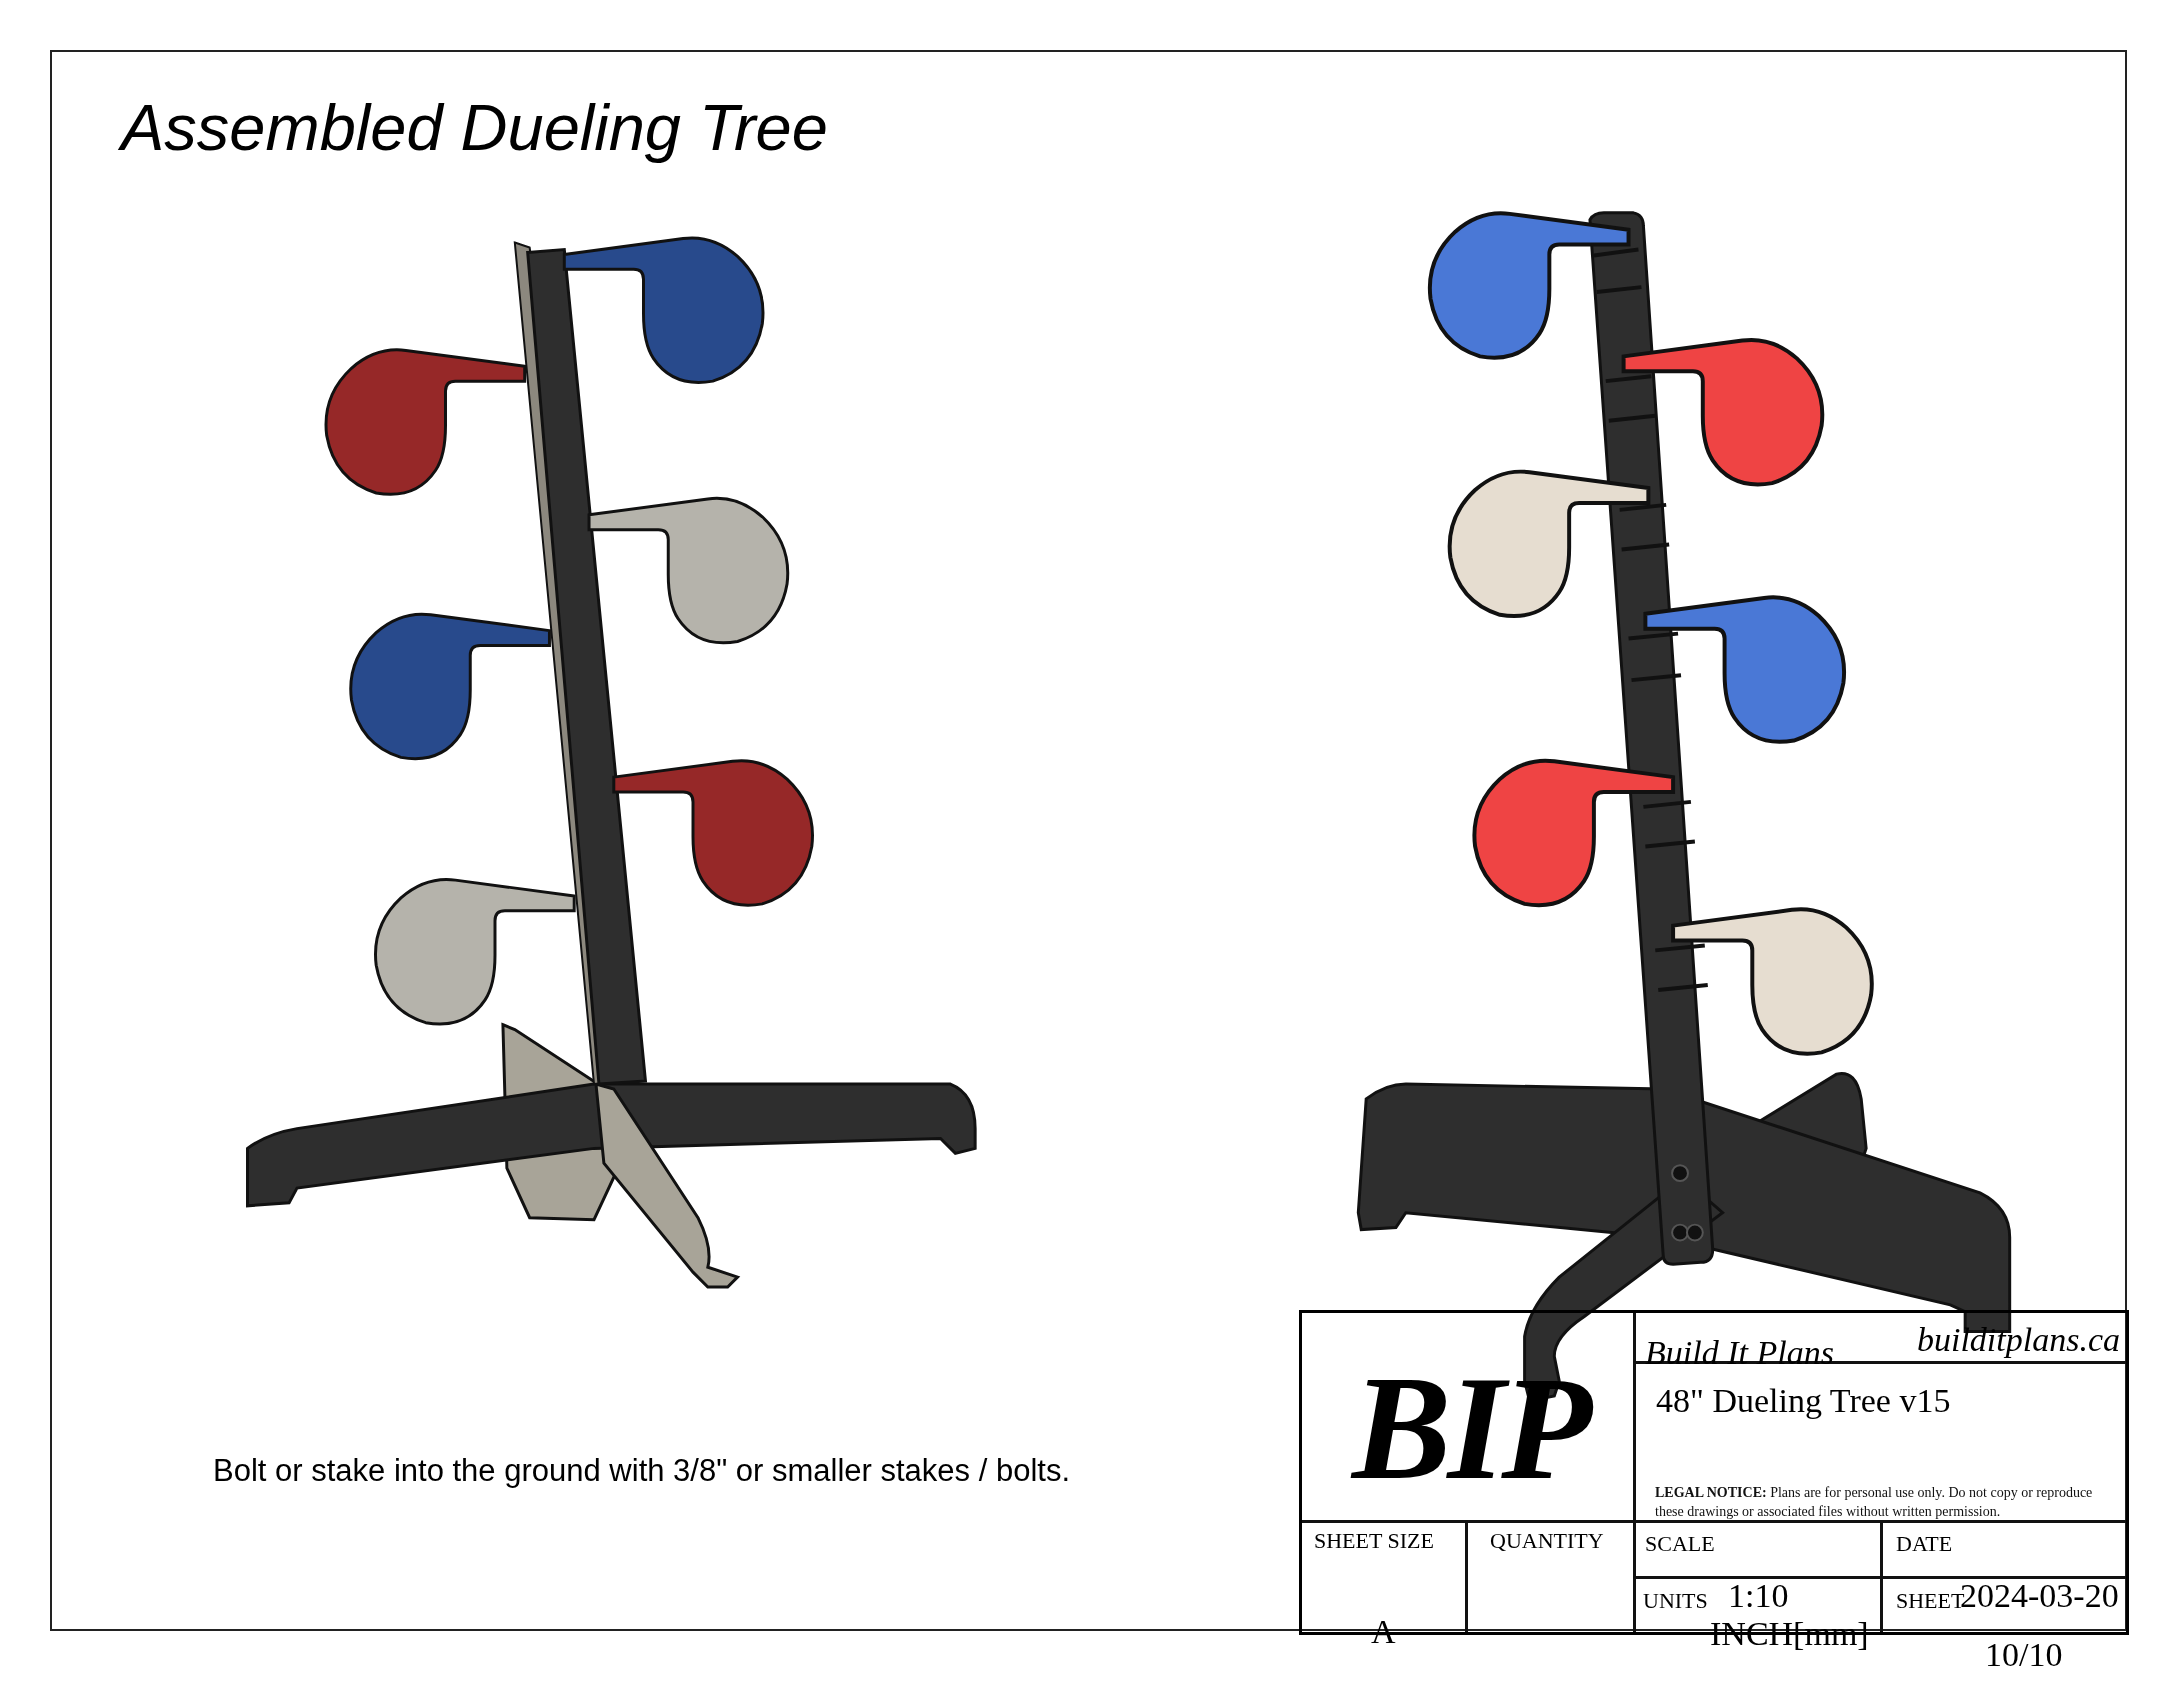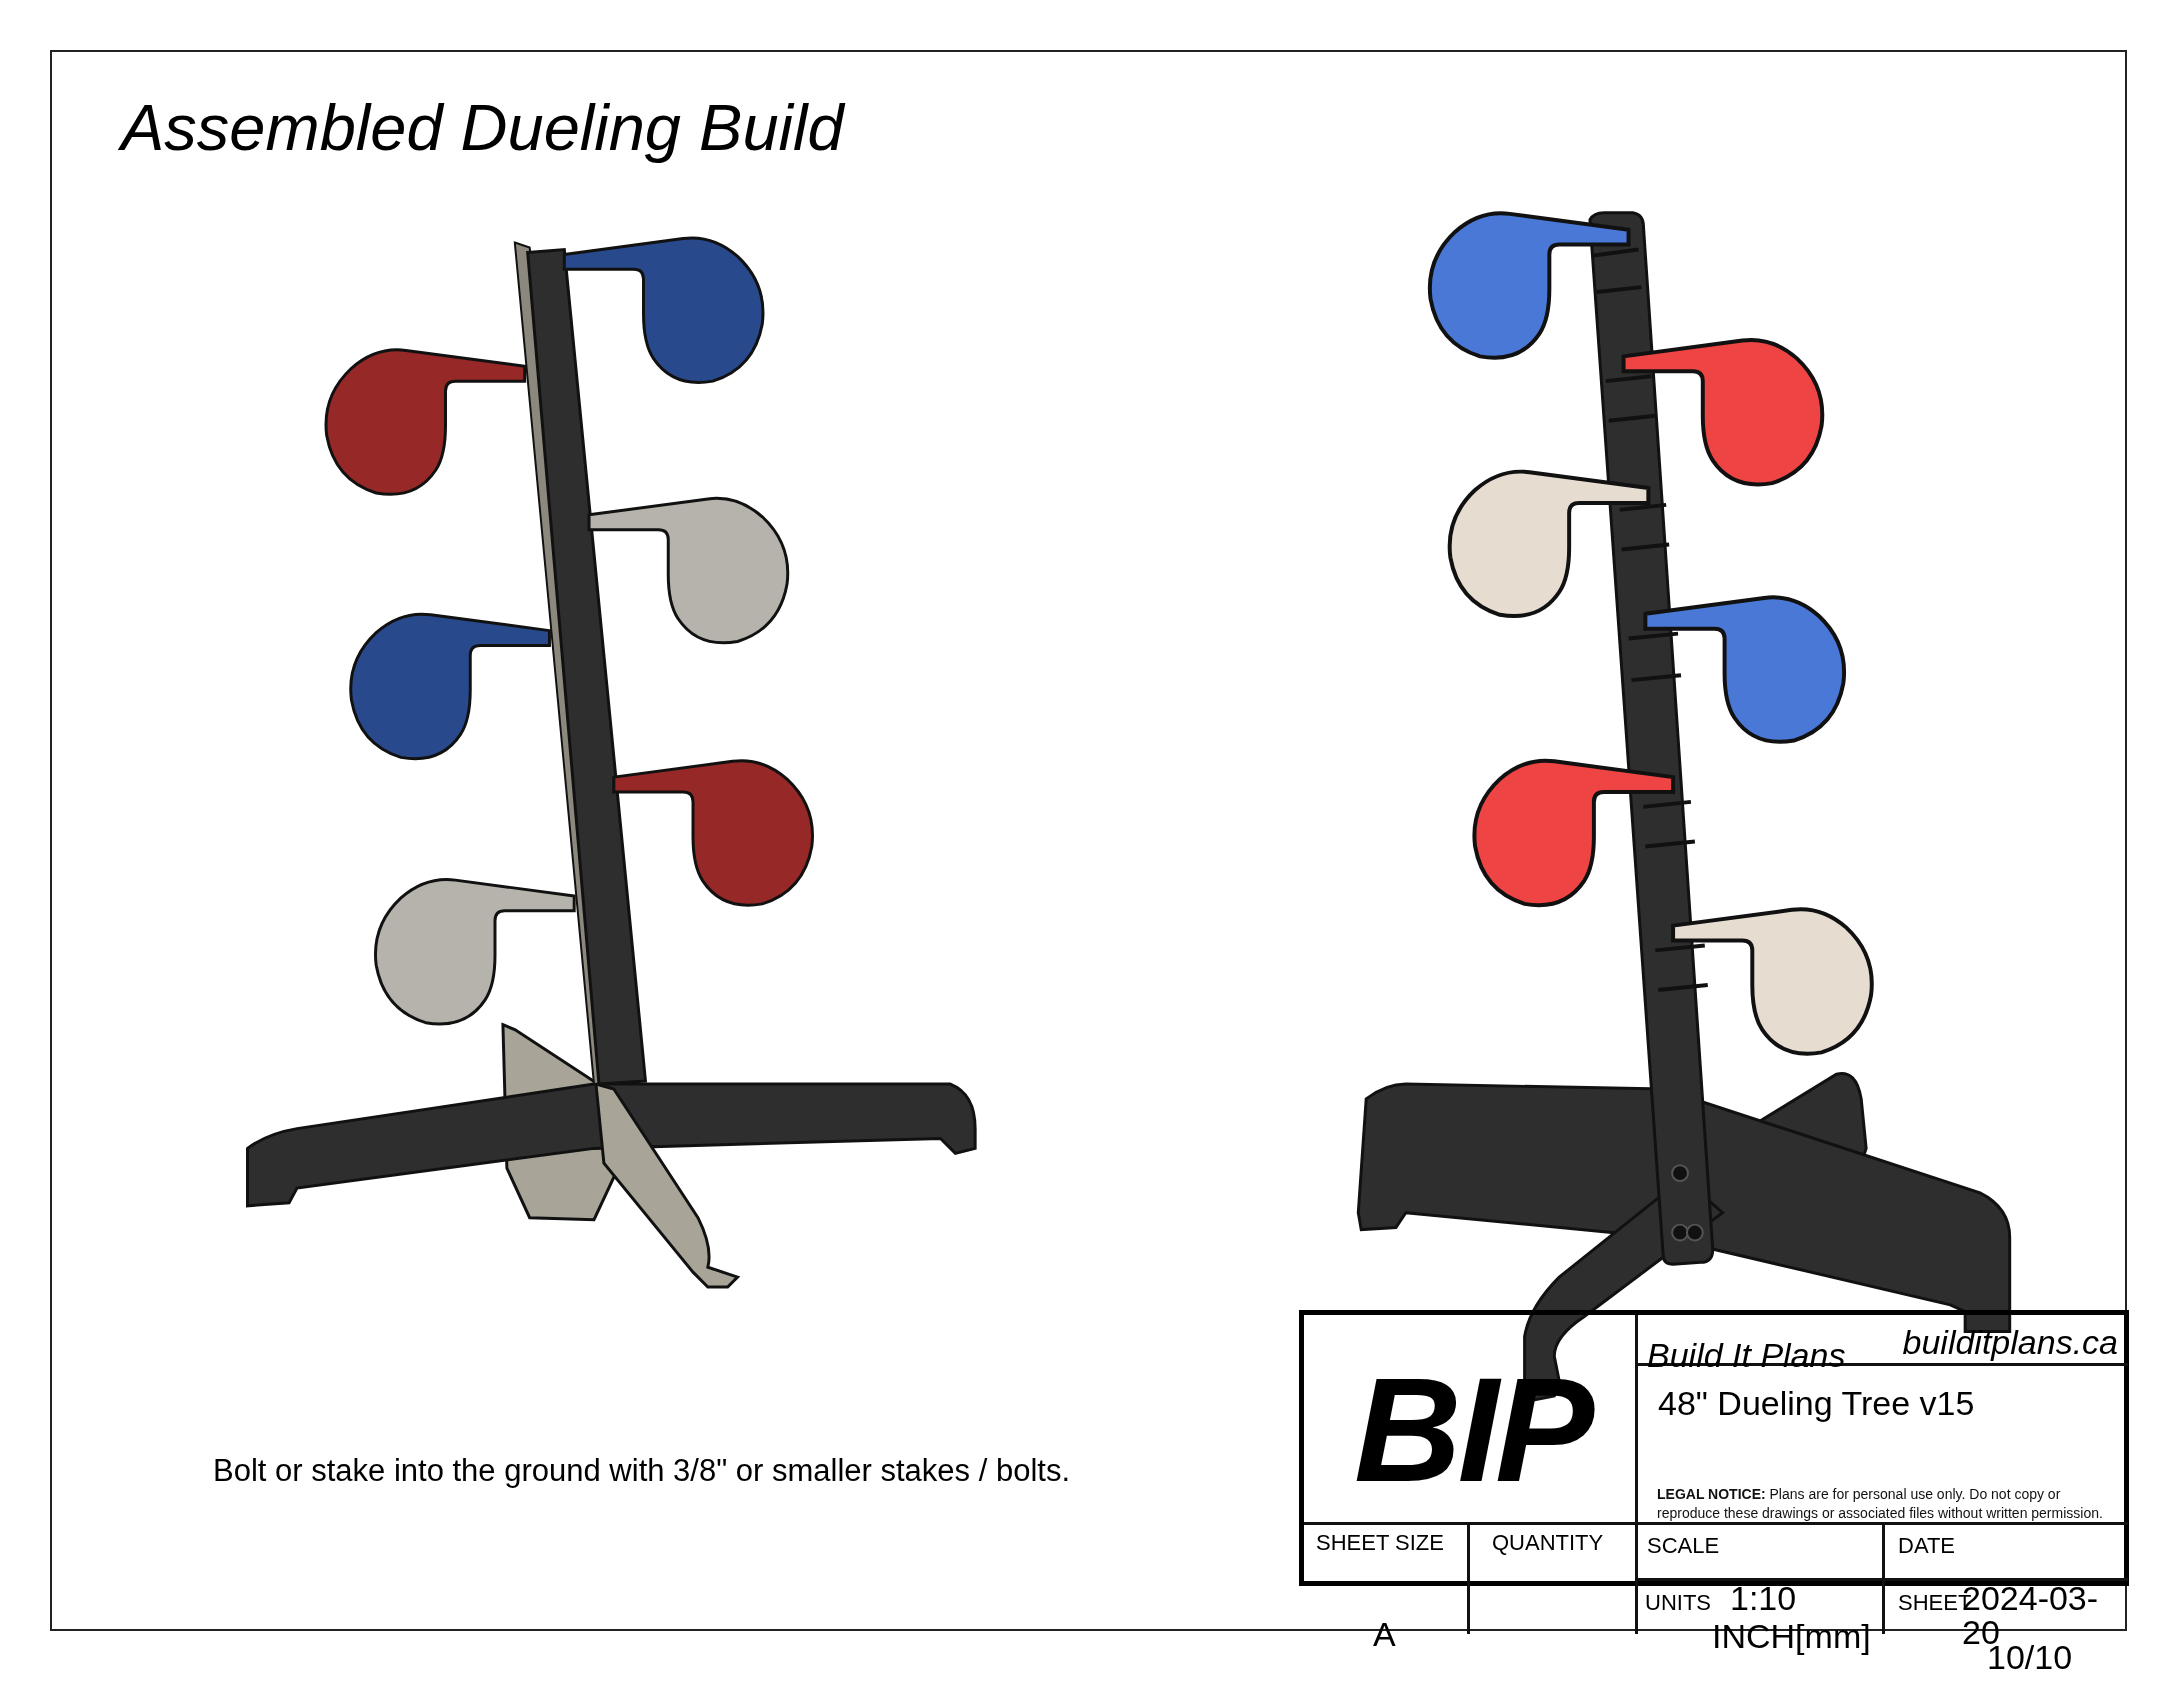--- a/index.html
+++ b/index.html
@@ -4,39 +4,39 @@
 <style>
   html, body { margin:0; padding:0; background:#ffffff; }
   body { width:2178px; height:1683px; position:relative; overflow:hidden;
          font-family:"Liberation Sans", sans-serif; color:#000; }
   .frame { position:absolute; left:50px; top:50px; width:2077px; height:1581px;
            border:2px solid #222; box-sizing:border-box; }
   .title { position:absolute; left:121px; top:95px; font-size:65px; font-style:italic;
            font-weight:400; letter-spacing:0px; line-height:1; }
   .note { position:absolute; left:213px; top:1455px; font-size:31px; line-height:1; }
   .illus { position:absolute; left:0; top:0; width:2178px; height:1683px; }
-  .tb { position:absolute; left:1299px; top:1310px; width:830px; height:276px;
-        border:5px solid #000000; box-sizing:border-box; }
+  .tb { position:absolute; left:1299px; top:1310px; width:830px; height:325px;
+        border:3px solid #000000; box-sizing:border-box;font-family:Liberation Serif, serif; }
   .vl { position:absolute; width:3px; background:#111; }
   .hl { position:absolute; height:3px; background:#111; }
   .logo { position:absolute; left:50px; top:40px; font-size:149px; font-weight:700;
           font-style:italic; letter-spacing:-4px; line-height:1; }
   .brand { position:absolute; top:10px; font-size:34px; font-style:italic; line-height:1; }
   .proj { position:absolute; left:354px; top:71px; font-size:34px; line-height:1; }
   .legal { position:absolute; left:353px; top:170px; width:465px; font-size:14px; line-height:19px; color:#111; }
   .legal b { font-weight:700; }
   .lbl { position:absolute; font-size:22px; line-height:1; }
   .val { position:absolute; font-size:34px; line-height:1;margin-top:43px; }
 </style>
 </head>
 <body>
 
 <div class="frame"></div>
 
-<div class="title">Assembled Dueling Build</div>
+<div class="title">Assembled Dueling Tree</div>
 
 <svg class="illus" viewBox="0 0 2200 1700">
   <defs>
 
     <path id="padR" d="M0,0 L120,-16 Q150,-20 175,2 Q205,30 200,70 Q192,115 150,128 Q110,135 90,105 Q80,90 80,60 L80,25 Q80,15 70,15 L0,15 Z"></path>
     <path id="padL" d="M0,0 L-120,-16 Q-150,-20 -175,2 Q-205,30 -200,70 Q-192,115 -150,128 Q-110,135 -90,105 Q-80,90 -80,60 L-80,25 Q-80,15 -70,15 L0,15 Z"></path>
   </defs>
 
   <g>
 

